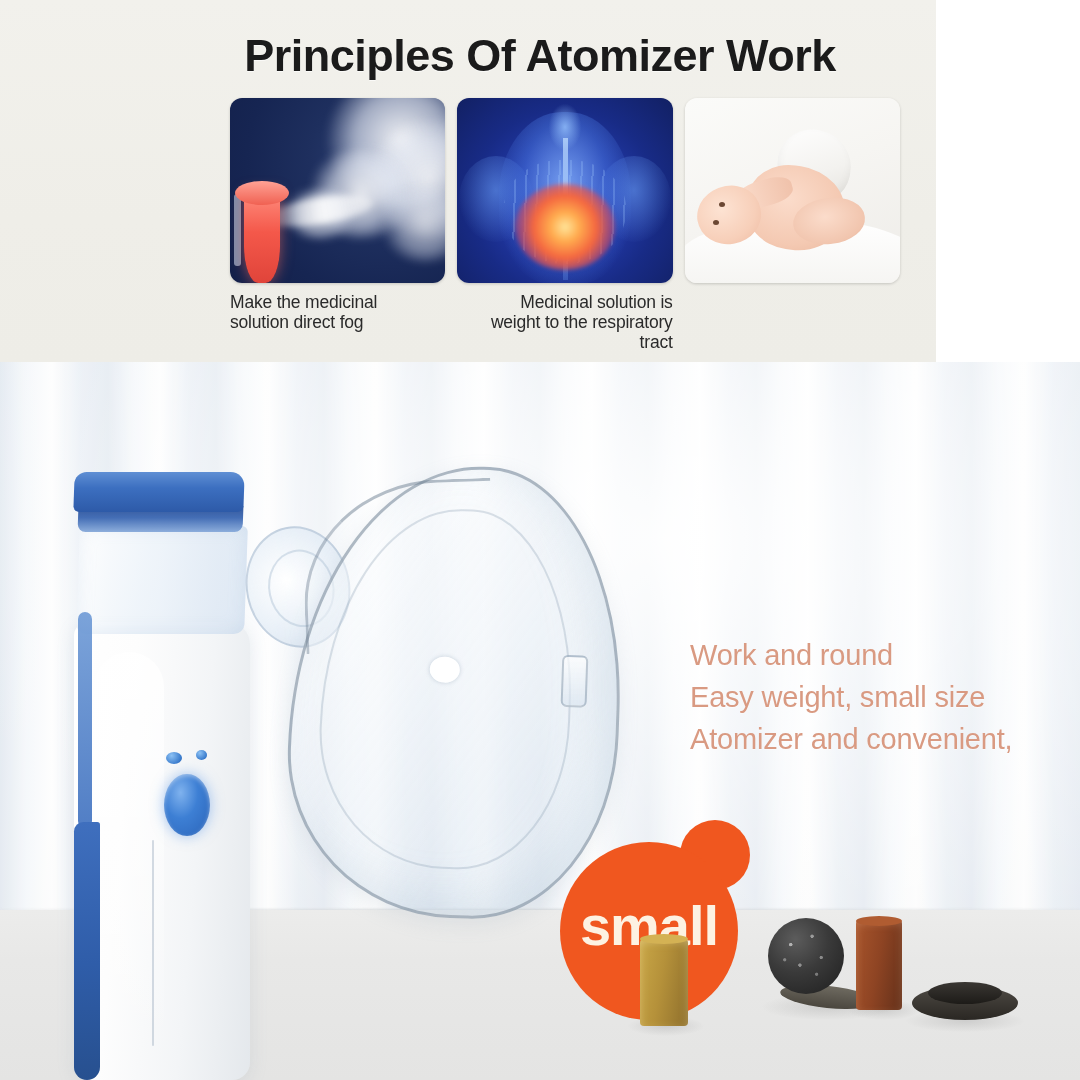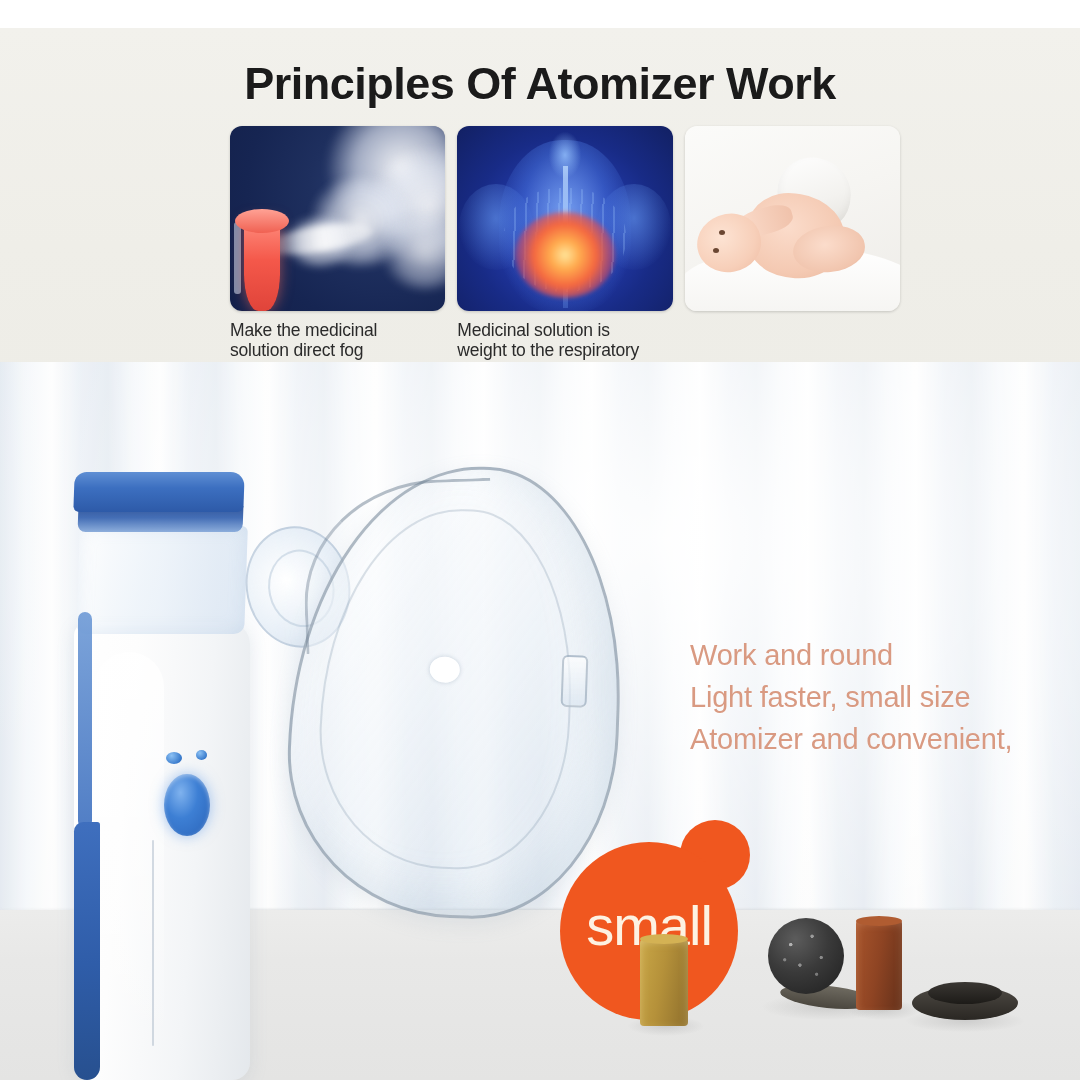--- a/index.html
+++ b/index.html
@@ -15,24 +15,23 @@
   #page {
     position:relative;
     width:1080px; height:1080px;
     overflow:hidden;
   }
 
   
   #header-panel {
     position:absolute;
     left:0; top:0;
-    width:1080px; height:362px;
+    width:936px; height:362px;
     background:linear-gradient(180deg,#f2f1ec 0%,#efeee8 60%,#eeede7 100%);
     overflow:hidden;
-    margin-top:28px;
   }
 
   #page-title {
     position:absolute;
     left:0; top:30px;
     width:1080px;
     text-align:center;
     font-size:45px;
     font-weight:bold;
     letter-spacing:-0.5px;
@@ -220,21 +219,21 @@
     background:radial-gradient(ellipse at 45% 40%, #fbdccb 0%, #f1c5ae 70%, #e3af96 100%);
     border-radius:52% 48% 50% 50%;
     transform:rotate(-6deg);
   }
 
   .thumb-caption {
     margin-top:9px;
     font-size:17.5px;
     line-height:20px;
     color:#2a2a2a;
-    text-align:left;
+    text-align:right;
     letter-spacing:-.2px;
   }
   .cap-1 { text-align:left; }
   .cap-3 { text-align:left; }
 
   
   #photo-area {
     position:absolute;
     left:0; top:362px;
     width:1080px; height:718px;
@@ -442,20 +441,21 @@
   }
   #badge-label {
     position:absolute;
     left:0; top:76px;
     width:178px;
     text-align:center;
     font-size:56px;
     line-height:60px;
     color:#fdf2e2;
     letter-spacing:-1px;
+    font-weight:bold;
   }
 
   
   #features {
     position:absolute;
     left:690px; top:272px;
     width:370px;
     font-size:29px;
     line-height:42px;
     color:#d99a82;
@@ -647,21 +647,21 @@
     </div>
 
     <div id="badge">
       <div id="badge-lobe"></div>
       <div id="badge-circle"></div>
       <div id="badge-label">small</div>
     </div>
 
     <div id="features">
       <div>Work and round</div>
-      <div>Light faster, small size</div>
+      <div>Easy weight, small size</div>
       <div>Atomizer and convenient,</div>
     </div>
 
     <div id="decor">
       <div class="decor-shadow" id="sh-1"></div>
       <div class="decor-shadow" id="sh-2"></div>
       <div class="decor-shadow" id="sh-3"></div>
       <div class="decor-shadow" id="sh-4"></div>
       <div id="candle-gold"></div>
       <div id="sphere-base"></div>

